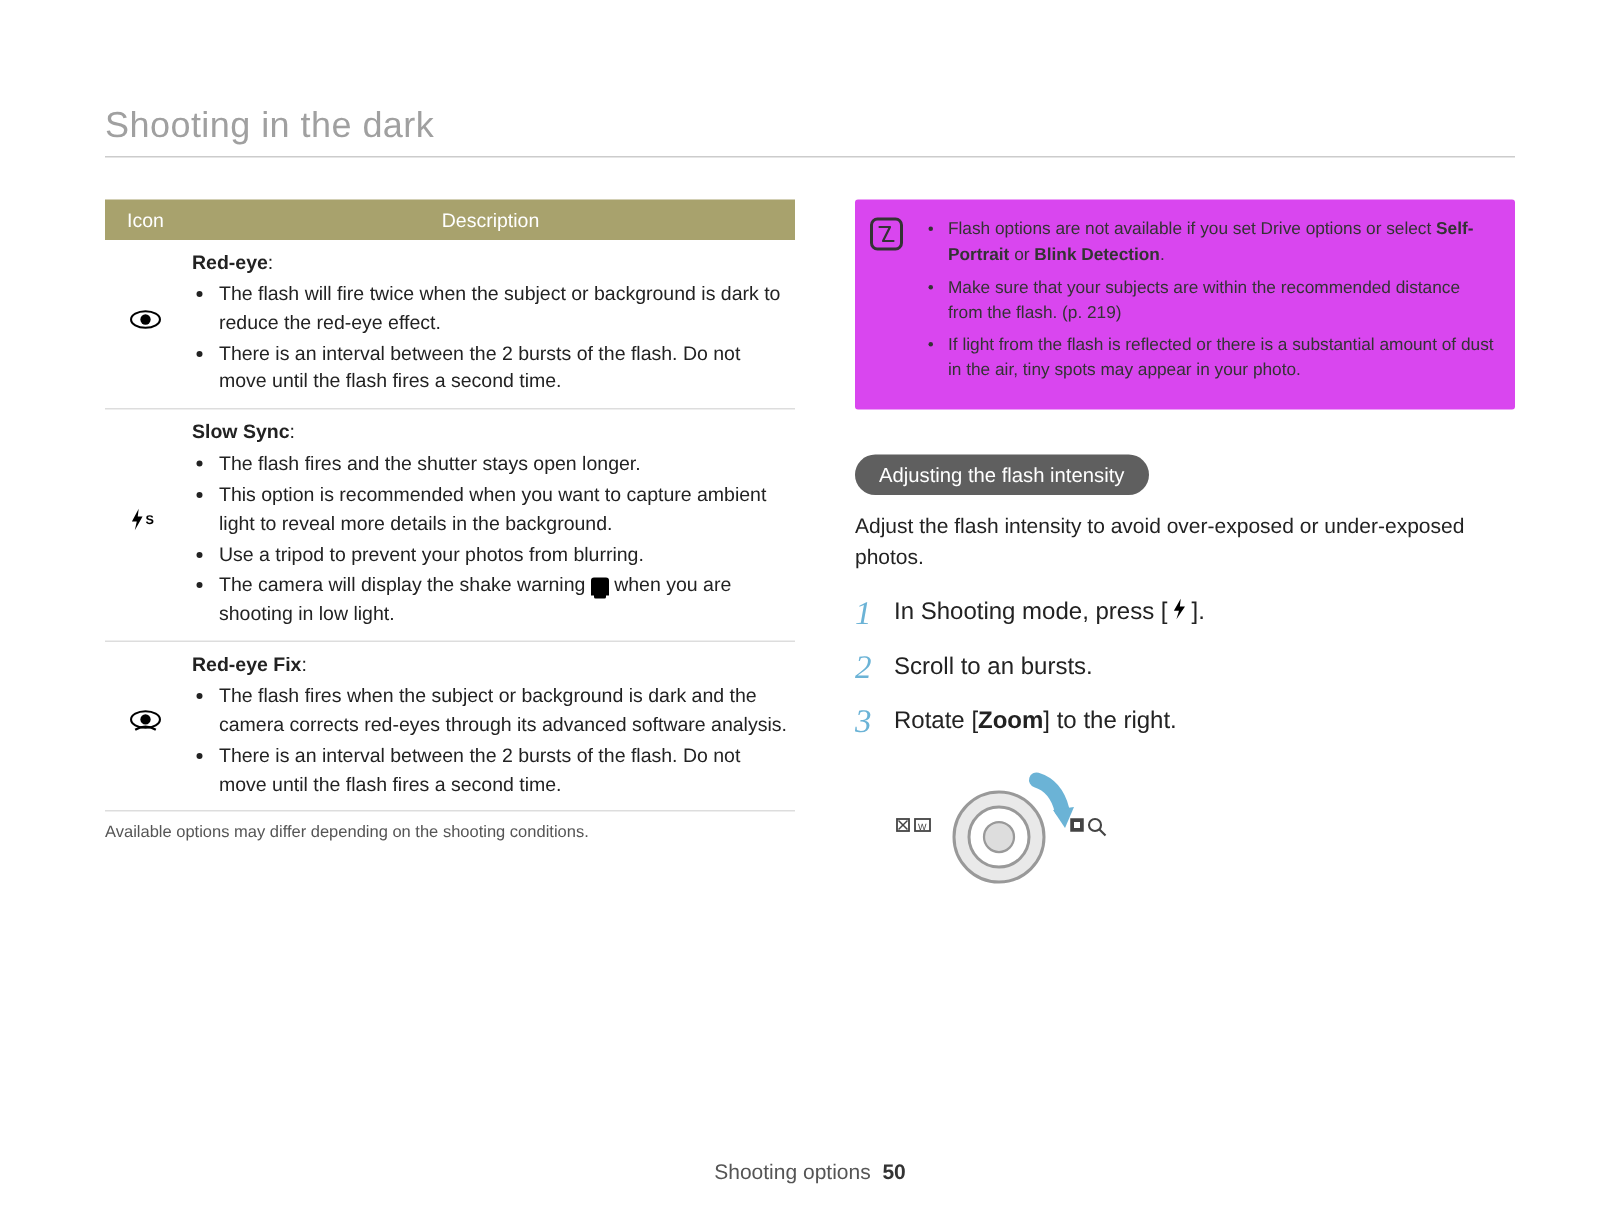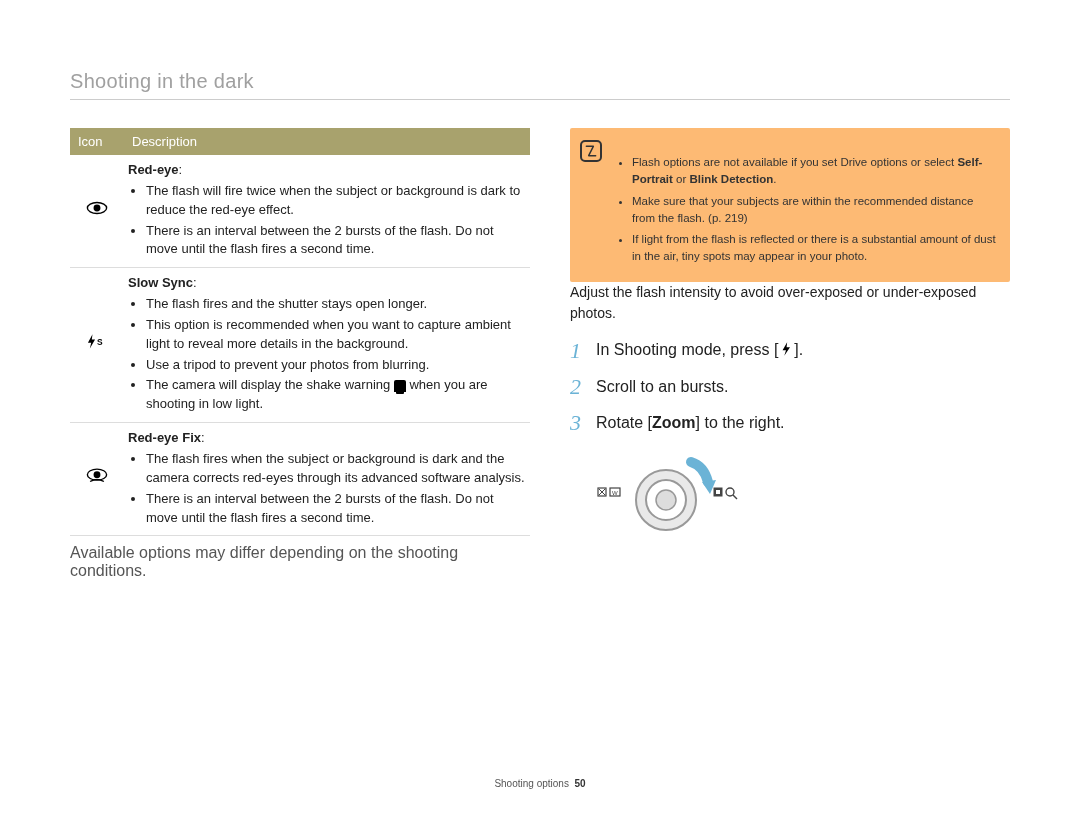--- a/index.html
+++ b/index.html
@@ -6,21 +6,21 @@
   body {
     font-family: Arial, Helvetica, sans-serif;
     width: 1080px;
     height: 815px;
     background: #fff;
     color: #222;
     position: relative;
     padding: 70px 70px 30px 70px;
   }
   .page-title {
-    font-size: 20px;
+    font-size: 24px;
     color: #a0a0a0;
     font-weight: 300;
     margin-bottom: 6px;
     letter-spacing: 0.3px;
   }
   .title-rule {
     border: none;
     border-top: 1px solid #ccc;
     margin-bottom: 28px;
   }
@@ -29,21 +29,21 @@
   .col-right { width: 440px; }
   table.flash-table {
     width: 100%;
     border-collapse: collapse;
     font-size: 13px;
   }
   table.flash-table thead th {
     background: #a8a26d;
     color: #fff;
     font-weight: normal;
-    text-align: left;
+    text-align: center;
     padding: 6px 8px;
     font-size: 13px;
   }
   table.flash-table thead th:first-child { width: 54px; }
   table.flash-table tbody td {
     vertical-align: middle;
     padding: 6px 4px;
     border-bottom: 1px solid #ddd;
     font-size: 13px;
     line-height: 1.45;
@@ -62,29 +62,29 @@
     background: #000;
     border-radius: 2px 2px 0 0;
     position: relative;
     vertical-align: middle;
   }
   .hand-icon::after{
     content:""; position:absolute; bottom:-2px; left:2px;
     width:8px; height:4px; background:#000; border-radius:1px;
   }
   .footnote {
-    font-size: 16px;
+    font-size: 11px;
     color: #555;
     margin-top: 8px;
   }
   
   .note-box {
-    background: #fdba74;
+    background: #d946ef;
     border-radius: 2px;
-    padding: 26px 14px 12px 46px;
+    padding: 12px 14px 12px 46px;
     font-size: 11.5px;
     line-height: 1.5;
     position: relative;
     color: #333;
   }
   .note-icon {
     position: absolute;
     left: 10px; top: 12px;
     width: 22px; height: 22px;
     border: 2px solid #333;
@@ -125,21 +125,21 @@
   .flash-small-icon svg { width:16px; height:16px; }
   .zoom-diagram {
     margin-top: 16px;
     margin-left: 26px;
   }
   .page-footer {
     position: absolute;
     bottom: 26px;
     left: 0; right: 0;
     text-align: center;
-    font-size: 10px;
+    font-size: 14px;
     color: #555;
   }
   .page-footer .pnum { font-weight: bold; color:#333; }
   .row-icon svg { width:22px; height:22px; }
 </style>
 </head>
 <body>
 
 <div class="page-title">Shooting in the dark</div>
 <hr class="title-rule">
@@ -200,20 +200,21 @@
             <path d="M4 4 L16 4 L8 20 L20 20" stroke="#333" stroke-width="2.5" fill="none" stroke-linecap="round" stroke-linejoin="round"></path>
           </svg>
       </span>
       <ul class="note-list" id="note-list">
           <li>Flash options are not available if you set Drive options or select <strong>Self-Portrait</strong> or <strong>Blink Detection</strong>.</li>
           <li>Make sure that your subjects are within the recommended distance from the flash. (p. 219)</li>
           <li>If light from the flash is reflected or there is a substantial amount of dust in the air, tiny spots may appear in your photo.</li>
         </ul>
     </div>
 
+    <div class="section-pill">Adjusting the flash intensity</div>
     <div class="section-intro">Adjust the flash intensity to avoid over-exposed or under-exposed photos.</div>
 
     <div class="steps" id="steps-container">
         <div class="step">
           <span class="step-num">1</span>
           <span class="step-text">In Shooting mode, press [<span class="flash-small-icon"><svg viewBox="0 0 20 28">
                 <polygon points="12,2 4,16 10,16 7,26 17,11 11,11" fill="#000"></polygon>
               </svg></span>].</span>
         </div>
         <div class="step">

